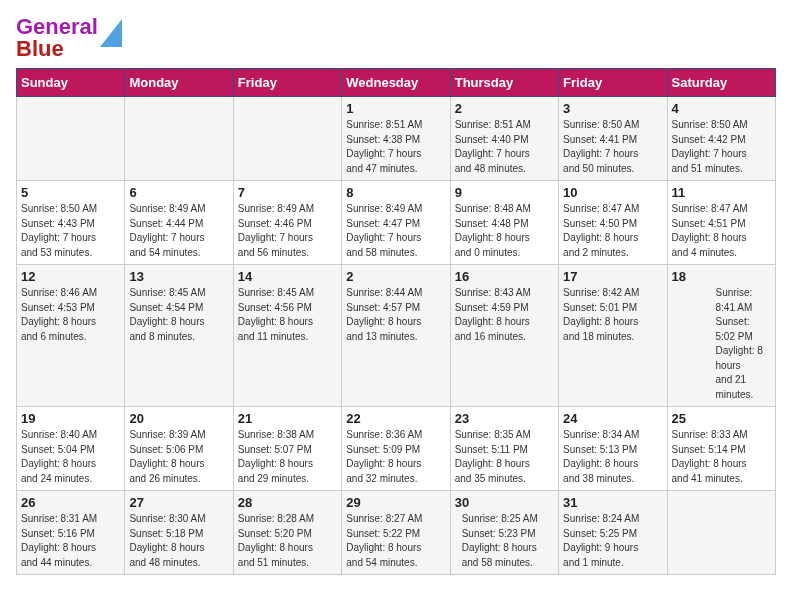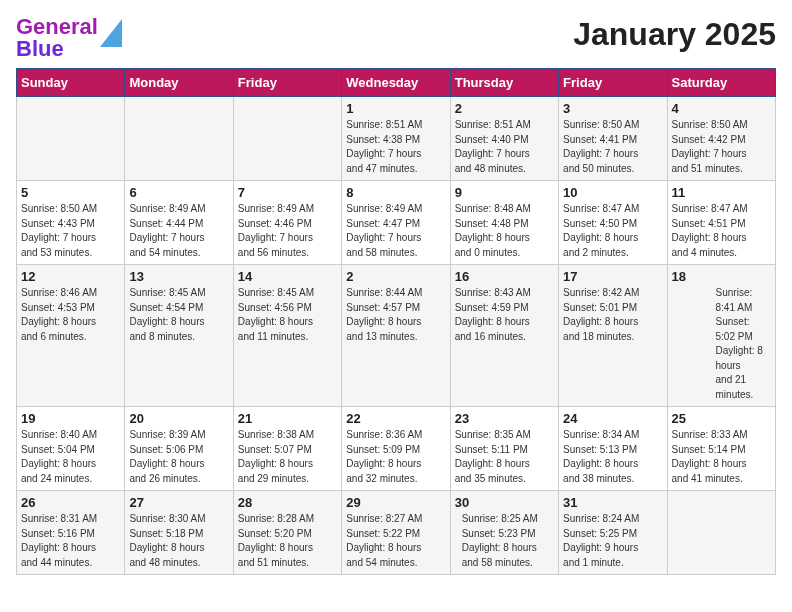--- a/index.html
+++ b/index.html
@@ -81,29 +81,28 @@
       line-height: 1.45;
     }
   </style>
 </head>
 <body>
 
 <div class="header">
   <div class="logo">
     <div style="display:flex;align-items:center;">
       <span class="logo-text">
-        <span>General</span><br><span style="color:#6d28d9;">Blue</span>
+        <span>General</span><br><span style="color:#b91c1c;">Blue</span>
       </span>
       <svg width="22" height="28" viewBox="0 0 22 28" style="margin-left:2px;margin-top:-10px;">
         <polygon points="0,28 22,28 22,0" fill="#4fa3e0"></polygon>
       </svg>
     </div>
   </div>
   <div class="title-block">
-    <div class="month-title">January 2025</div>
   </div>
 </div>
 
 <table>
   <thead>
     <tr>
     <th>Sunday</th>
         <th>Monday</th>
         <th>Friday</th>
         <th>Wednesday</th>

